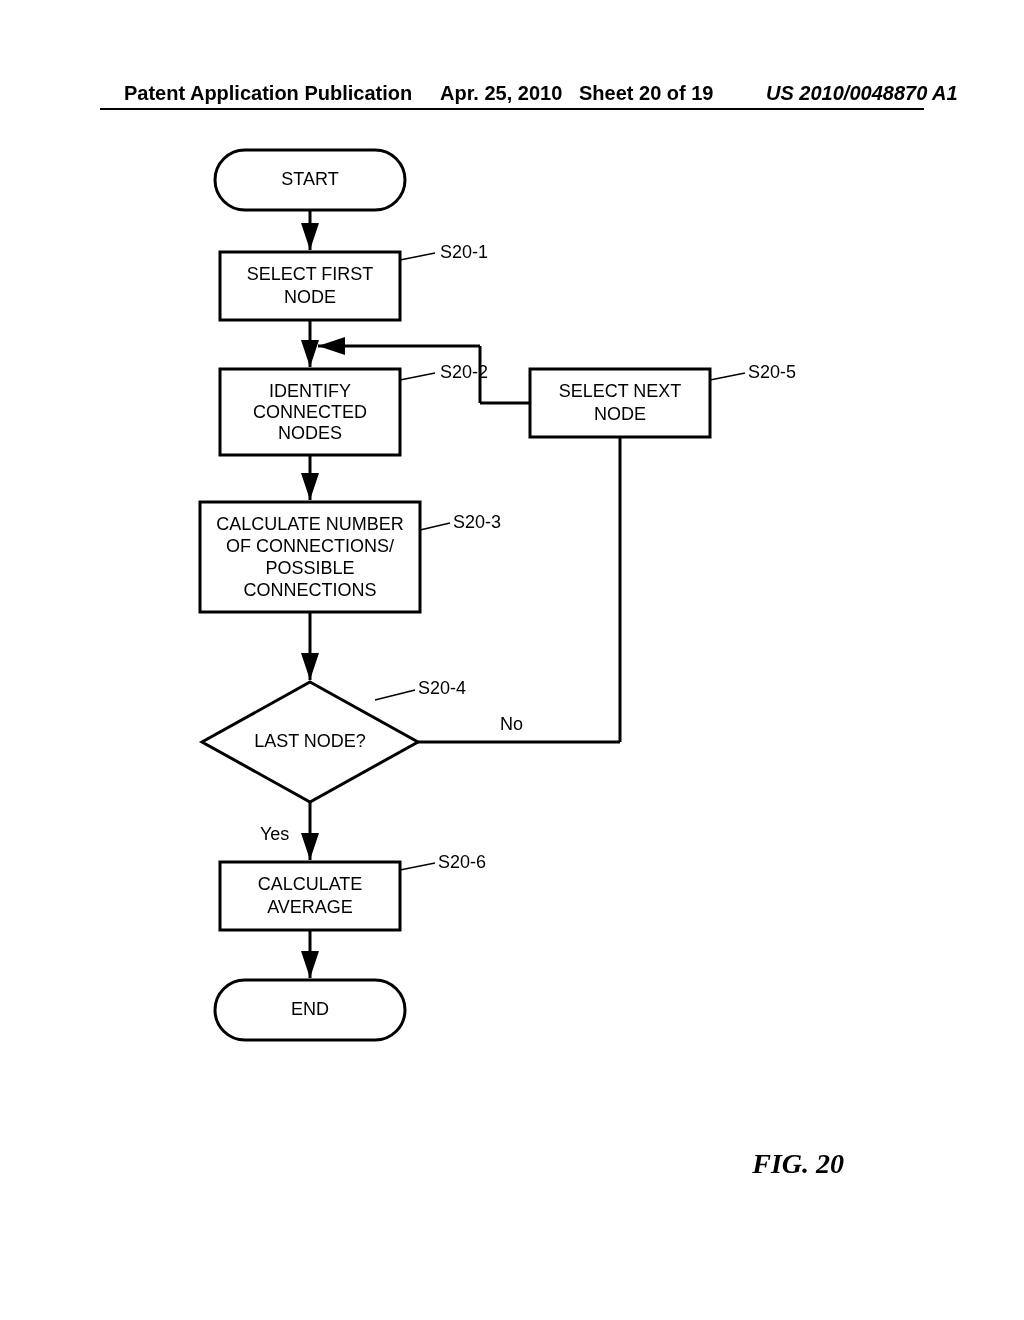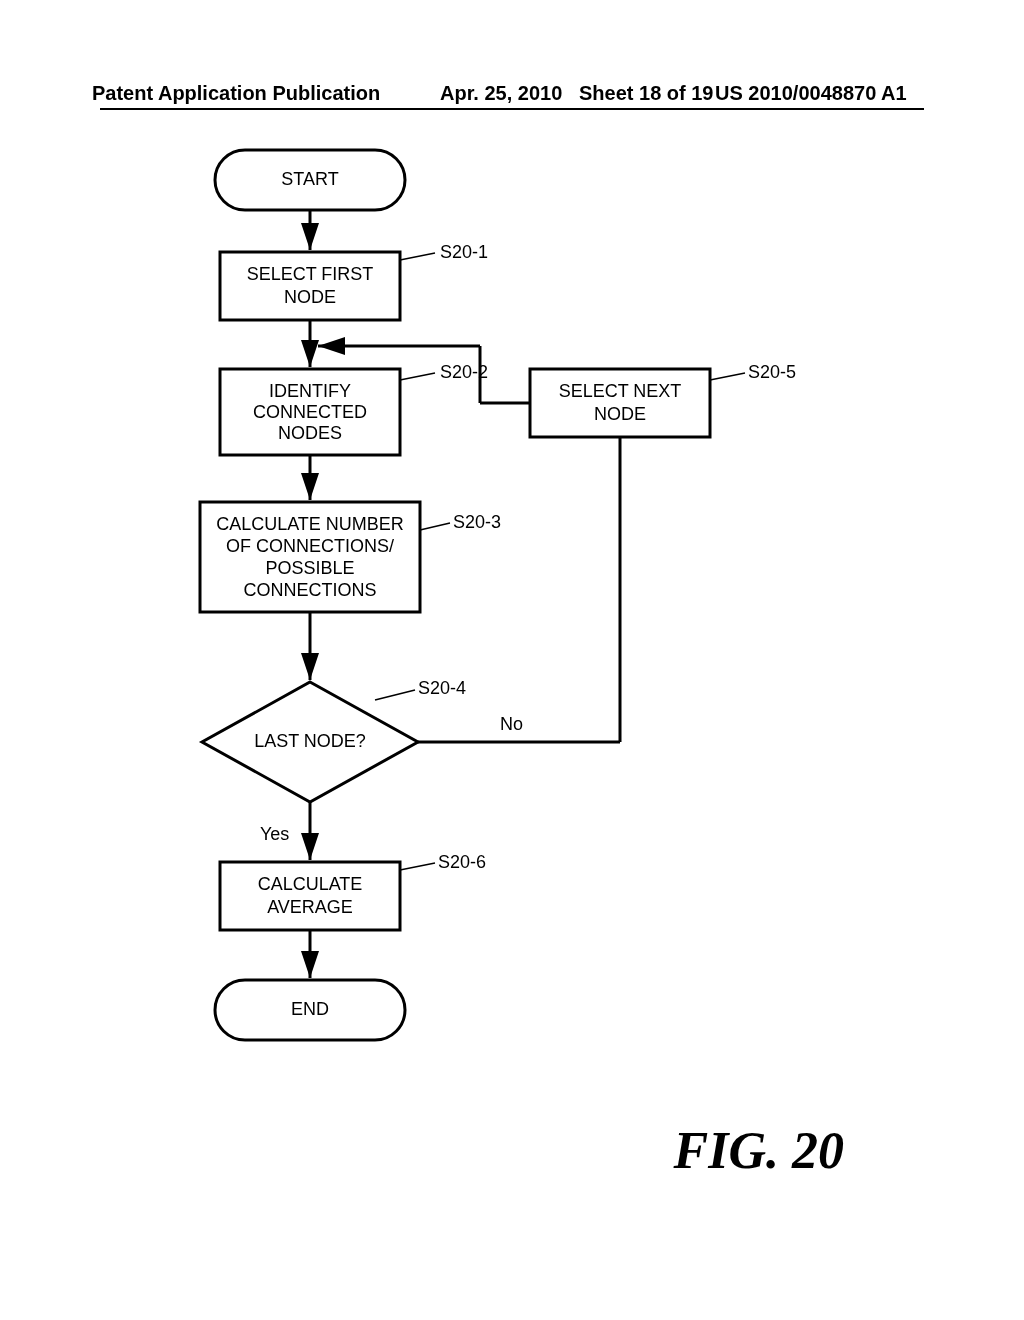--- a/index.html
+++ b/index.html
@@ -14,45 +14,46 @@
   .header {
     position: absolute;
     top: 82px;
     left: 0;
     width: 1024px;
     font-weight: bold;
     font-size: 20px;
   }
   .header .left {
     position: absolute;
-    left: 92px;
+    left: 124px;
   }
   .header .mid {
     position: absolute;
     left: 440px;
   }
   .header .right {
     position: absolute;
-    left: 715px;
+    left: 766px;
+    font-style: italic;
   }
   .header-rule {
     position: absolute;
     top: 108px;
     left: 100px;
     width: 824px;
     height: 2px;
     background: #000;
   }
   .figure-caption {
     position: absolute;
     bottom: 140px;
     right: 180px;
     font-style: italic;
     font-weight: bold;
-    font-size: 52px;
+    font-size: 28px;
     font-family: "Times New Roman", serif;
   }
   svg {
     position: absolute;
     top: 140px;
     left: 150px;
   }
   .node-text {
     font-family: Arial, sans-serif;
     font-size: 18px;
@@ -65,21 +66,21 @@
     text-anchor: start;
   }
 </style>
 </head>
 <body>
 
 <div class="header">
   <span class="left">Patent Application Publication</span>
   <span class="mid">
     <span>Apr. 25, 2010</span>&nbsp;&nbsp;
-    <span>Sheet 18 of 19</span>
+    <span>Sheet 20 of 19</span>
   </span>
   <span class="right">US 2010/0048870 A1</span>
 </div>
 <div class="header-rule"></div>
 
 <svg width="730" height="920">
   <defs>
     <marker id="arrow" markerWidth="10" markerHeight="10" refX="9" refY="3" orient="auto" markerUnits="strokeWidth">
       <path d="M0,0 L0,6 L9,3 z" fill="#000"></path>
     </marker>

